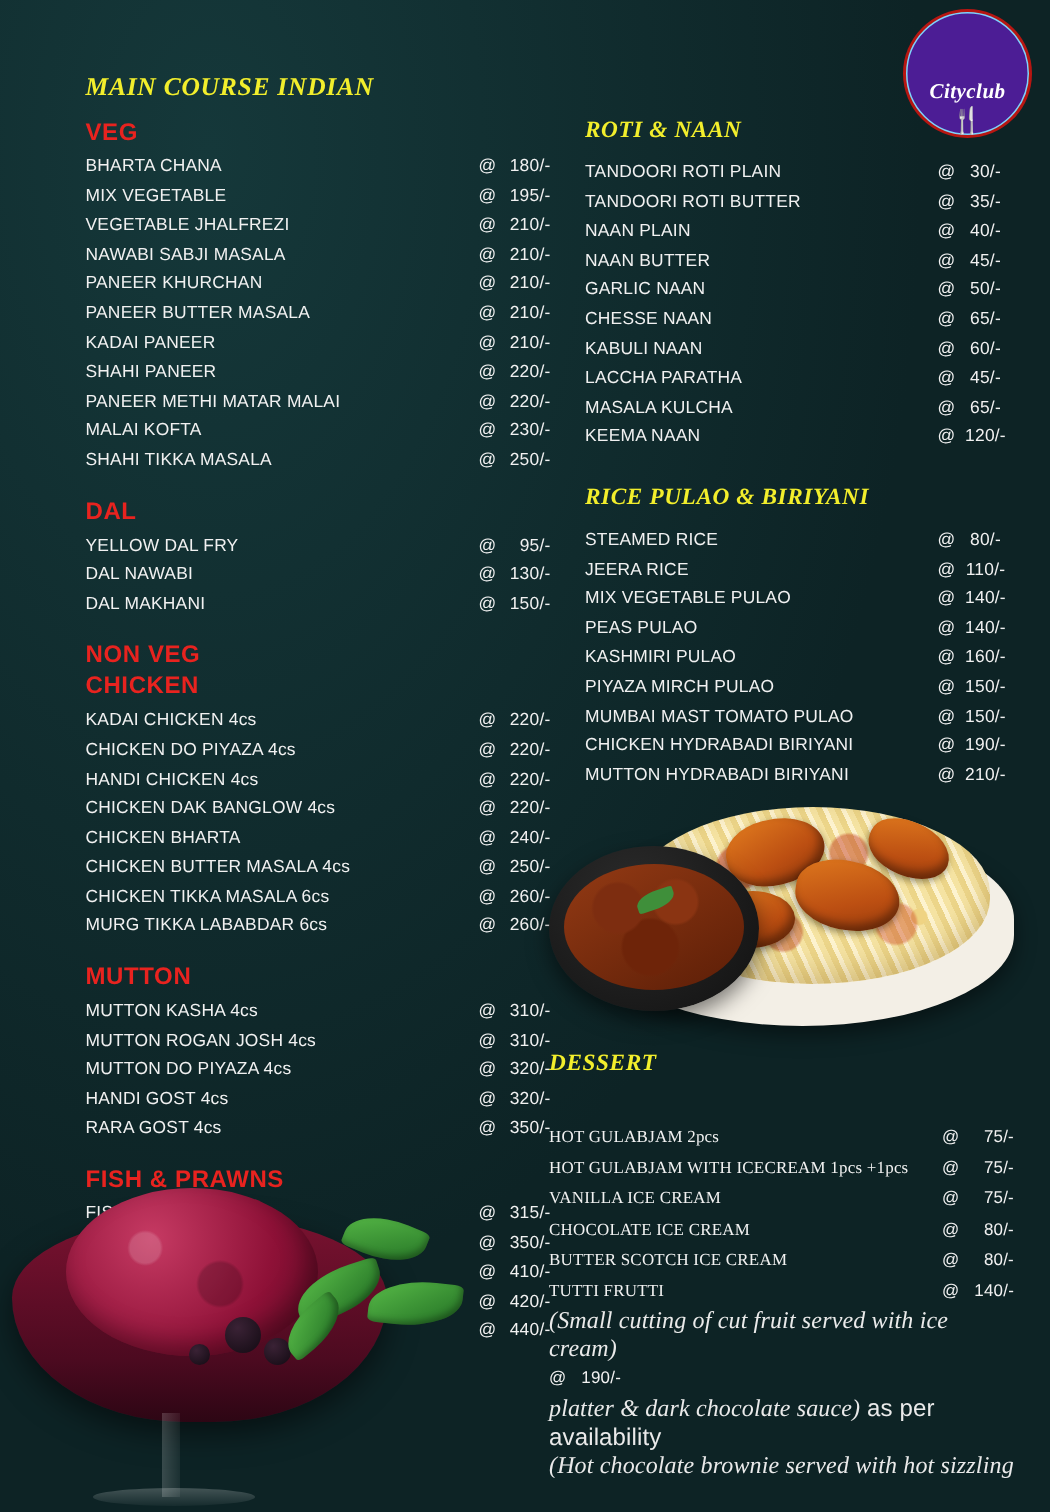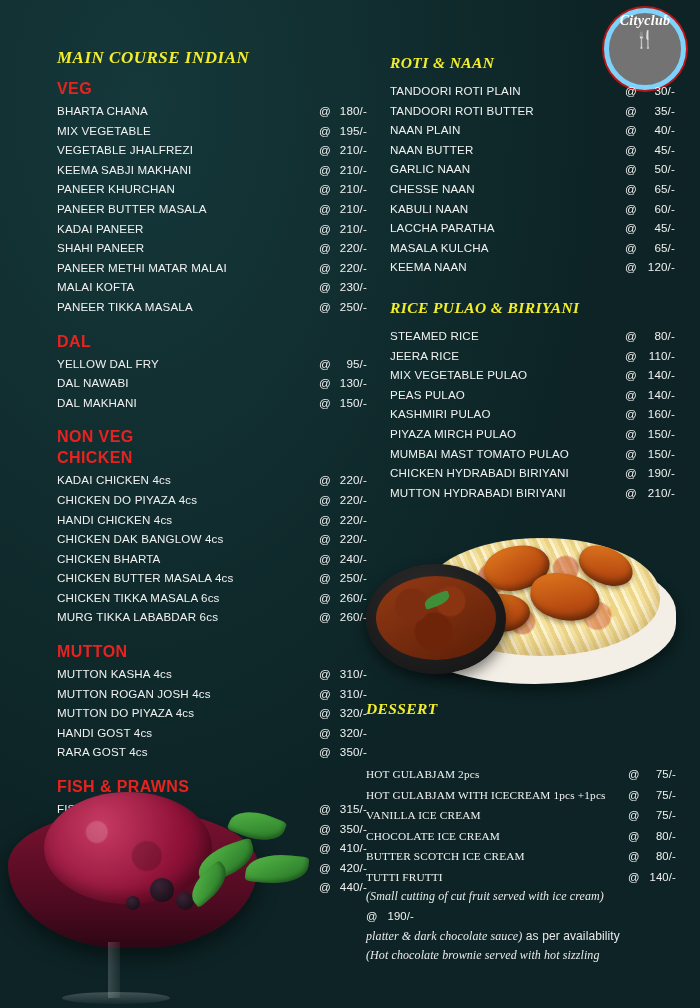--- a/index.html
+++ b/index.html
@@ -19,36 +19,36 @@
       radial-gradient(ellipse at 20% 10%, #15383a 0%, #0d2325 60%),
       repeating-linear-gradient(0deg, rgba(255,255,255,0.012) 0px, rgba(255,255,255,0.012) 1px, transparent 1px, transparent 3px);
     z-index:0;
   }
   .page { position:relative; z-index:2; width:700px; height:1008px; }
 
   
   .logo {
     position:absolute; top:8px; right:14px;
     width:82px; height:82px; border-radius:50%;
-    background:#737373;
-    border:5px solid #7dd3fc;
-    display:flex; flex-direction:column; align-items:center; justify-content:flex-start;
+    background:#4c1d95;
+    border:1px solid #7dd3fc;
+    display:flex; flex-direction:column; align-items:center; justify-content:flex-end;
     box-shadow:0 0 0 2px #b71612;
   }
   .logo .brand {
     font-family:"Liberation Serif", serif;
     font-style:italic; font-weight:bold;
     font-size:14px; color:#ffffff; letter-spacing:.3px;
     margin-bottom:2px;
   }
   .logo .cutlery { font-size:17px; color:#ffffff; line-height:1; }
 
   
   .col-left { position:absolute; left:36px; top:48px; width:310px;margin-left:21px; }
-  .col-right { position:absolute; left:390px; top:54px; width:285px; }
+  .col-right { position:absolute; left:390px; top:78px; width:285px; }
 
   h1.section-title {
     font-family:"Liberation Serif", serif;
     font-style:italic; font-weight:bold;
     color:#f2ee2c; font-size:17px;
     letter-spacing:.5px; margin:0 0 12px 0;
   }
   h2.sub-title {
     font-family:"Liberation Serif", serif;
     font-style:italic; font-weight:bold;
@@ -66,32 +66,32 @@
     display:flex; align-items:baseline;
     font-size:11.6px; line-height:19.6px;
     color:#f1f1f1; letter-spacing:.15px;
   }
   ul.items li .nm { flex:1 1 auto; white-space:nowrap; }
   ul.items li .at { width:14px; text-align:left; color:#f1f1f1; }
   ul.items li .pr { width:34px; text-align:right; color:#f1f1f1; }
 
   
   .col-right ul.items li .at { width:14px; }
-  .col-right ul.items li .pr { width:36px; }
+  .col-right ul.items li .pr { width:36px;text-align:center; }
 
   .block { margin-bottom:16px; }
 
   
   .dessert { position:absolute; left:366px; top:700px; width:310px; }
-  .dessert h2 { margin-bottom:46px; }
+  .dessert h2 { margin-bottom:30px; }
   .dessert ul.items li { font-size:11.3px; line-height:20.5px; }
   .dessert ul.items li .nm { white-space:nowrap;font-family:Liberation Serif, serif; }
   .note {
     font-family:"Liberation Serif", serif;
-    font-style:italic; font-size:12px;
+    font-style:italic; font-size:16px;
     color:#eaeaea; line-height:19px; letter-spacing:.1px;
   }
   .note .plain { font-style:normal; font-family:"Liberation Sans", sans-serif; }
 
   
   .photo-biryani {
     position:absolute; left:366px; top:512px; width:318px; height:190px; z-index:1;
   }
   .plate {
     position:absolute; left:28px; top:40px; width:282px; height:132px;
@@ -226,21 +226,21 @@
             <span class="nm">MIX VEGETABLE</span>
             <span class="at">@</span>
             <span class="pr">195/-</span>
           </li>
         <li>
             <span class="nm">VEGETABLE JHALFREZI</span>
             <span class="at">@</span>
             <span class="pr">210/-</span>
           </li>
         <li>
-            <span class="nm">KEEMA SABJI MAKHANI</span>
+            <span class="nm">NAWABI SABJI MASALA</span>
             <span class="at">@</span>
             <span class="pr">210/-</span>
           </li>
         <li>
             <span class="nm">PANEER KHURCHAN</span>
             <span class="at">@</span>
             <span class="pr">210/-</span>
           </li>
         <li>
             <span class="nm">PANEER BUTTER MASALA</span>
@@ -261,21 +261,21 @@
             <span class="nm">PANEER METHI MATAR MALAI</span>
             <span class="at">@</span>
             <span class="pr">220/-</span>
           </li>
         <li>
             <span class="nm">MALAI KOFTA</span>
             <span class="at">@</span>
             <span class="pr">230/-</span>
           </li>
         <li>
-            <span class="nm">PANEER TIKKA MASALA</span>
+            <span class="nm">SHAHI TIKKA MASALA</span>
             <span class="at">@</span>
             <span class="pr">250/-</span>
           </li>
       </ul>
     </div>
 
     <div class="block">
       <div class="cat">DAL</div>
       <ul class="items">
         <li>

